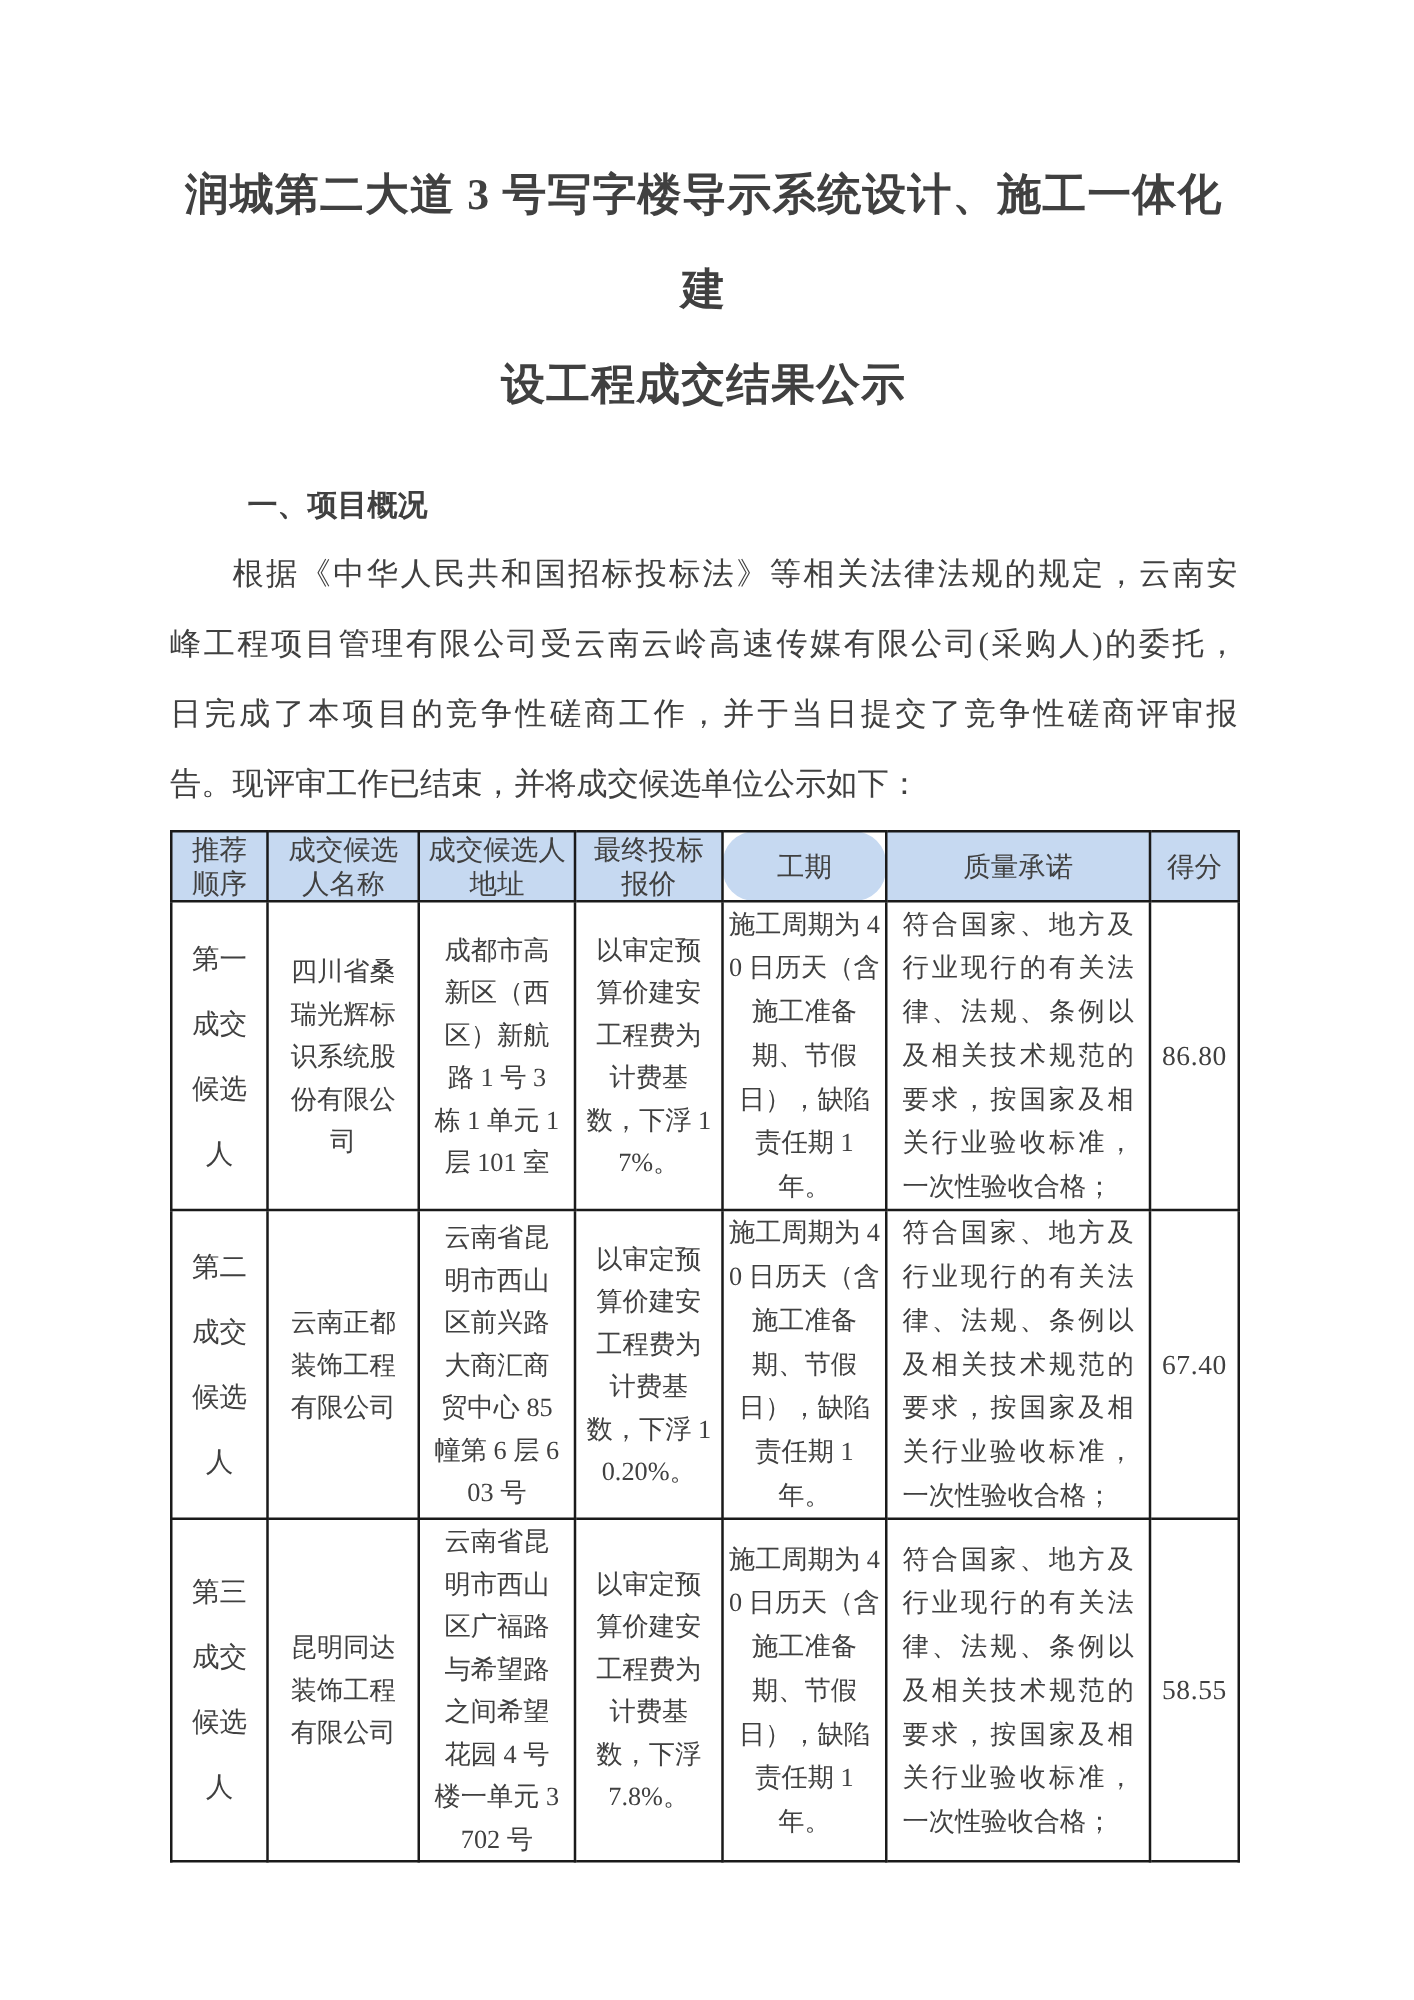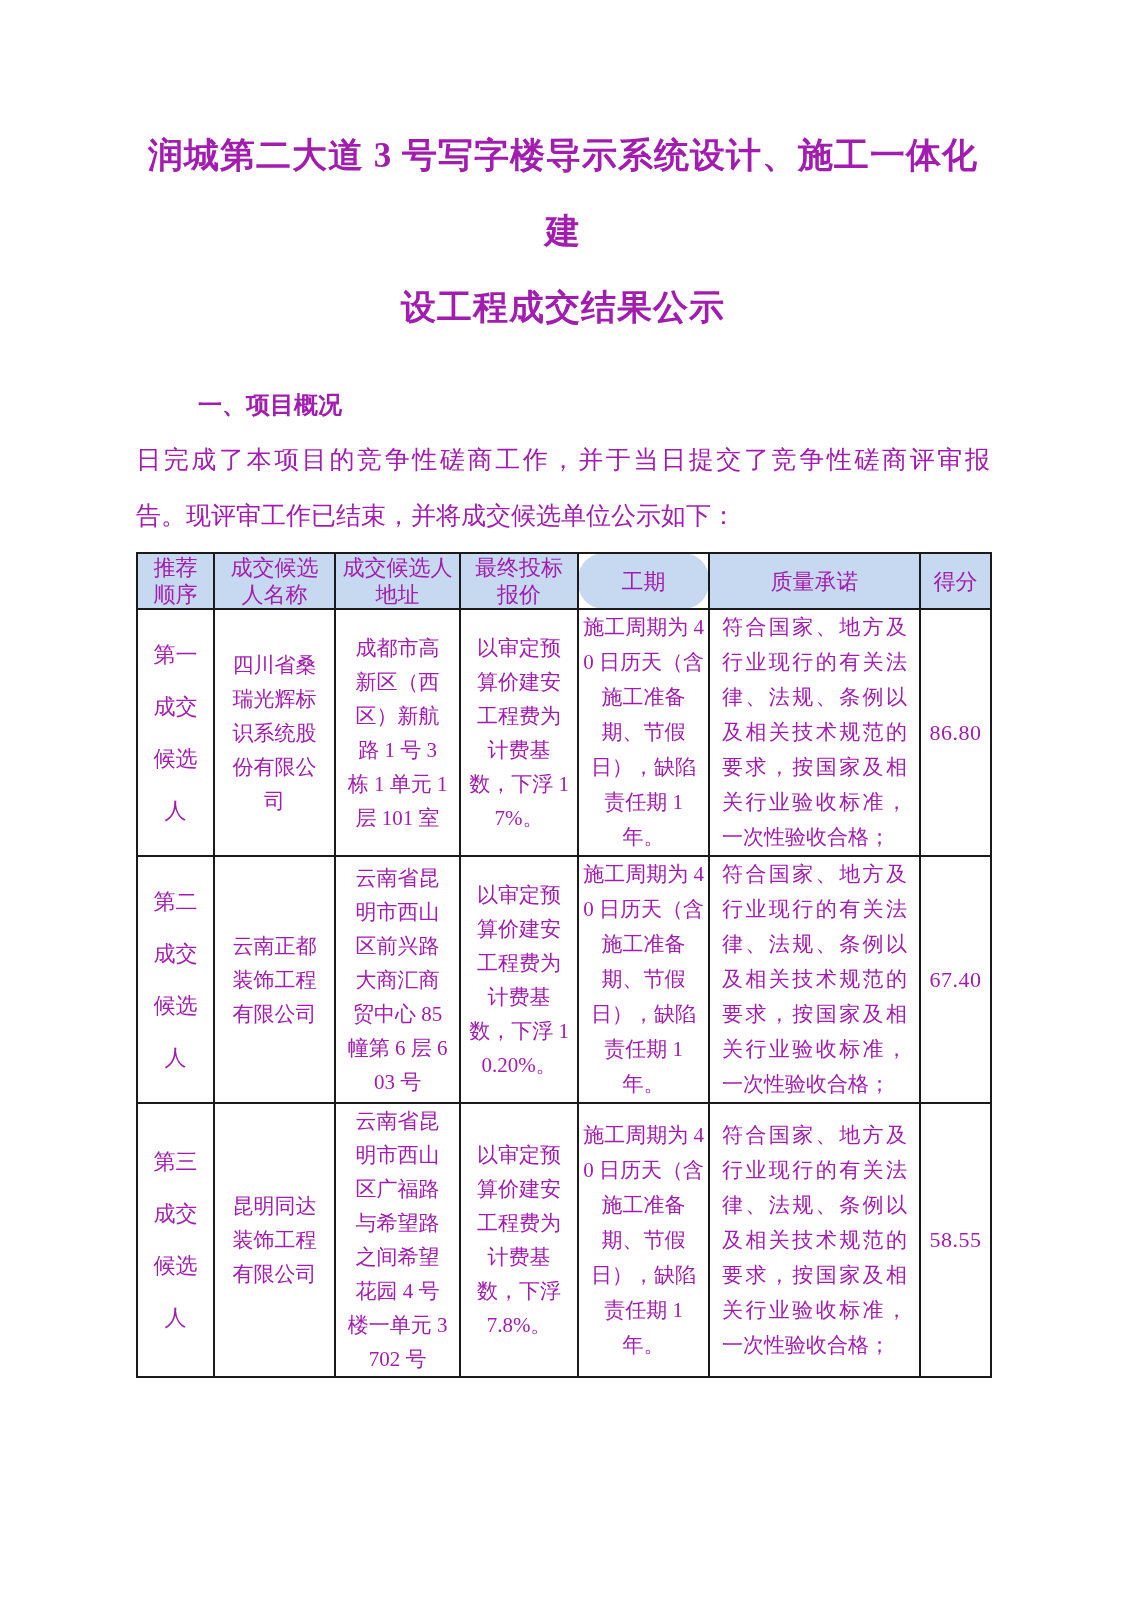--- a/index.html
+++ b/index.html
@@ -3,21 +3,21 @@
 <meta charset="utf-8">
 <style>
   * { margin: 0; padding: 0; box-sizing: border-box; }
   html, body { background: #ffffff; }
   .page {
     position: relative;
     width: 1131px;
     height: 1600px;
     margin: 0 auto;
     background: #ffffff;
-    color: #a21caf;
+    color: #404040;
     font-family: "Liberation Serif", "DejaVu Serif", serif;
     overflow: hidden;
   }
   .content {
     position: absolute;
     left: 136px;
     top: 0;
     width: 854px;
   }
   .doc-title {
@@ -87,20 +87,22 @@
   <div class="content">
 
     <div class="doc-title">
       <div>润城第二大道 3 号写字楼导示系统设计、施工一体化建</div>
       <div>设工程成交结果公示</div>
     </div>
 
     <div class="section-heading">一、项目概况</div>
 
     <div class="paragraph">
+      <div class="para-line indent">根据《中华人民共和国招标投标法》等相关法律法规的规定，云南安</div>
+      <div class="para-line">峰工程项目管理有限公司受云南云岭高速传媒有限公司(采购人)的委托，</div>
       <div class="para-line">日完成了本项目的竞争性磋商工作，并于当日提交了竞争性磋商评审报</div>
       <div class="para-line last">告。现评审工作已结束，并将成交候选单位公示如下：</div>
     </div>
 
     <table class="result-table">
       <colgroup>
         <col style="width:77px">
           <col style="width:121px">
           <col style="width:125px">
           <col style="width:118px">

